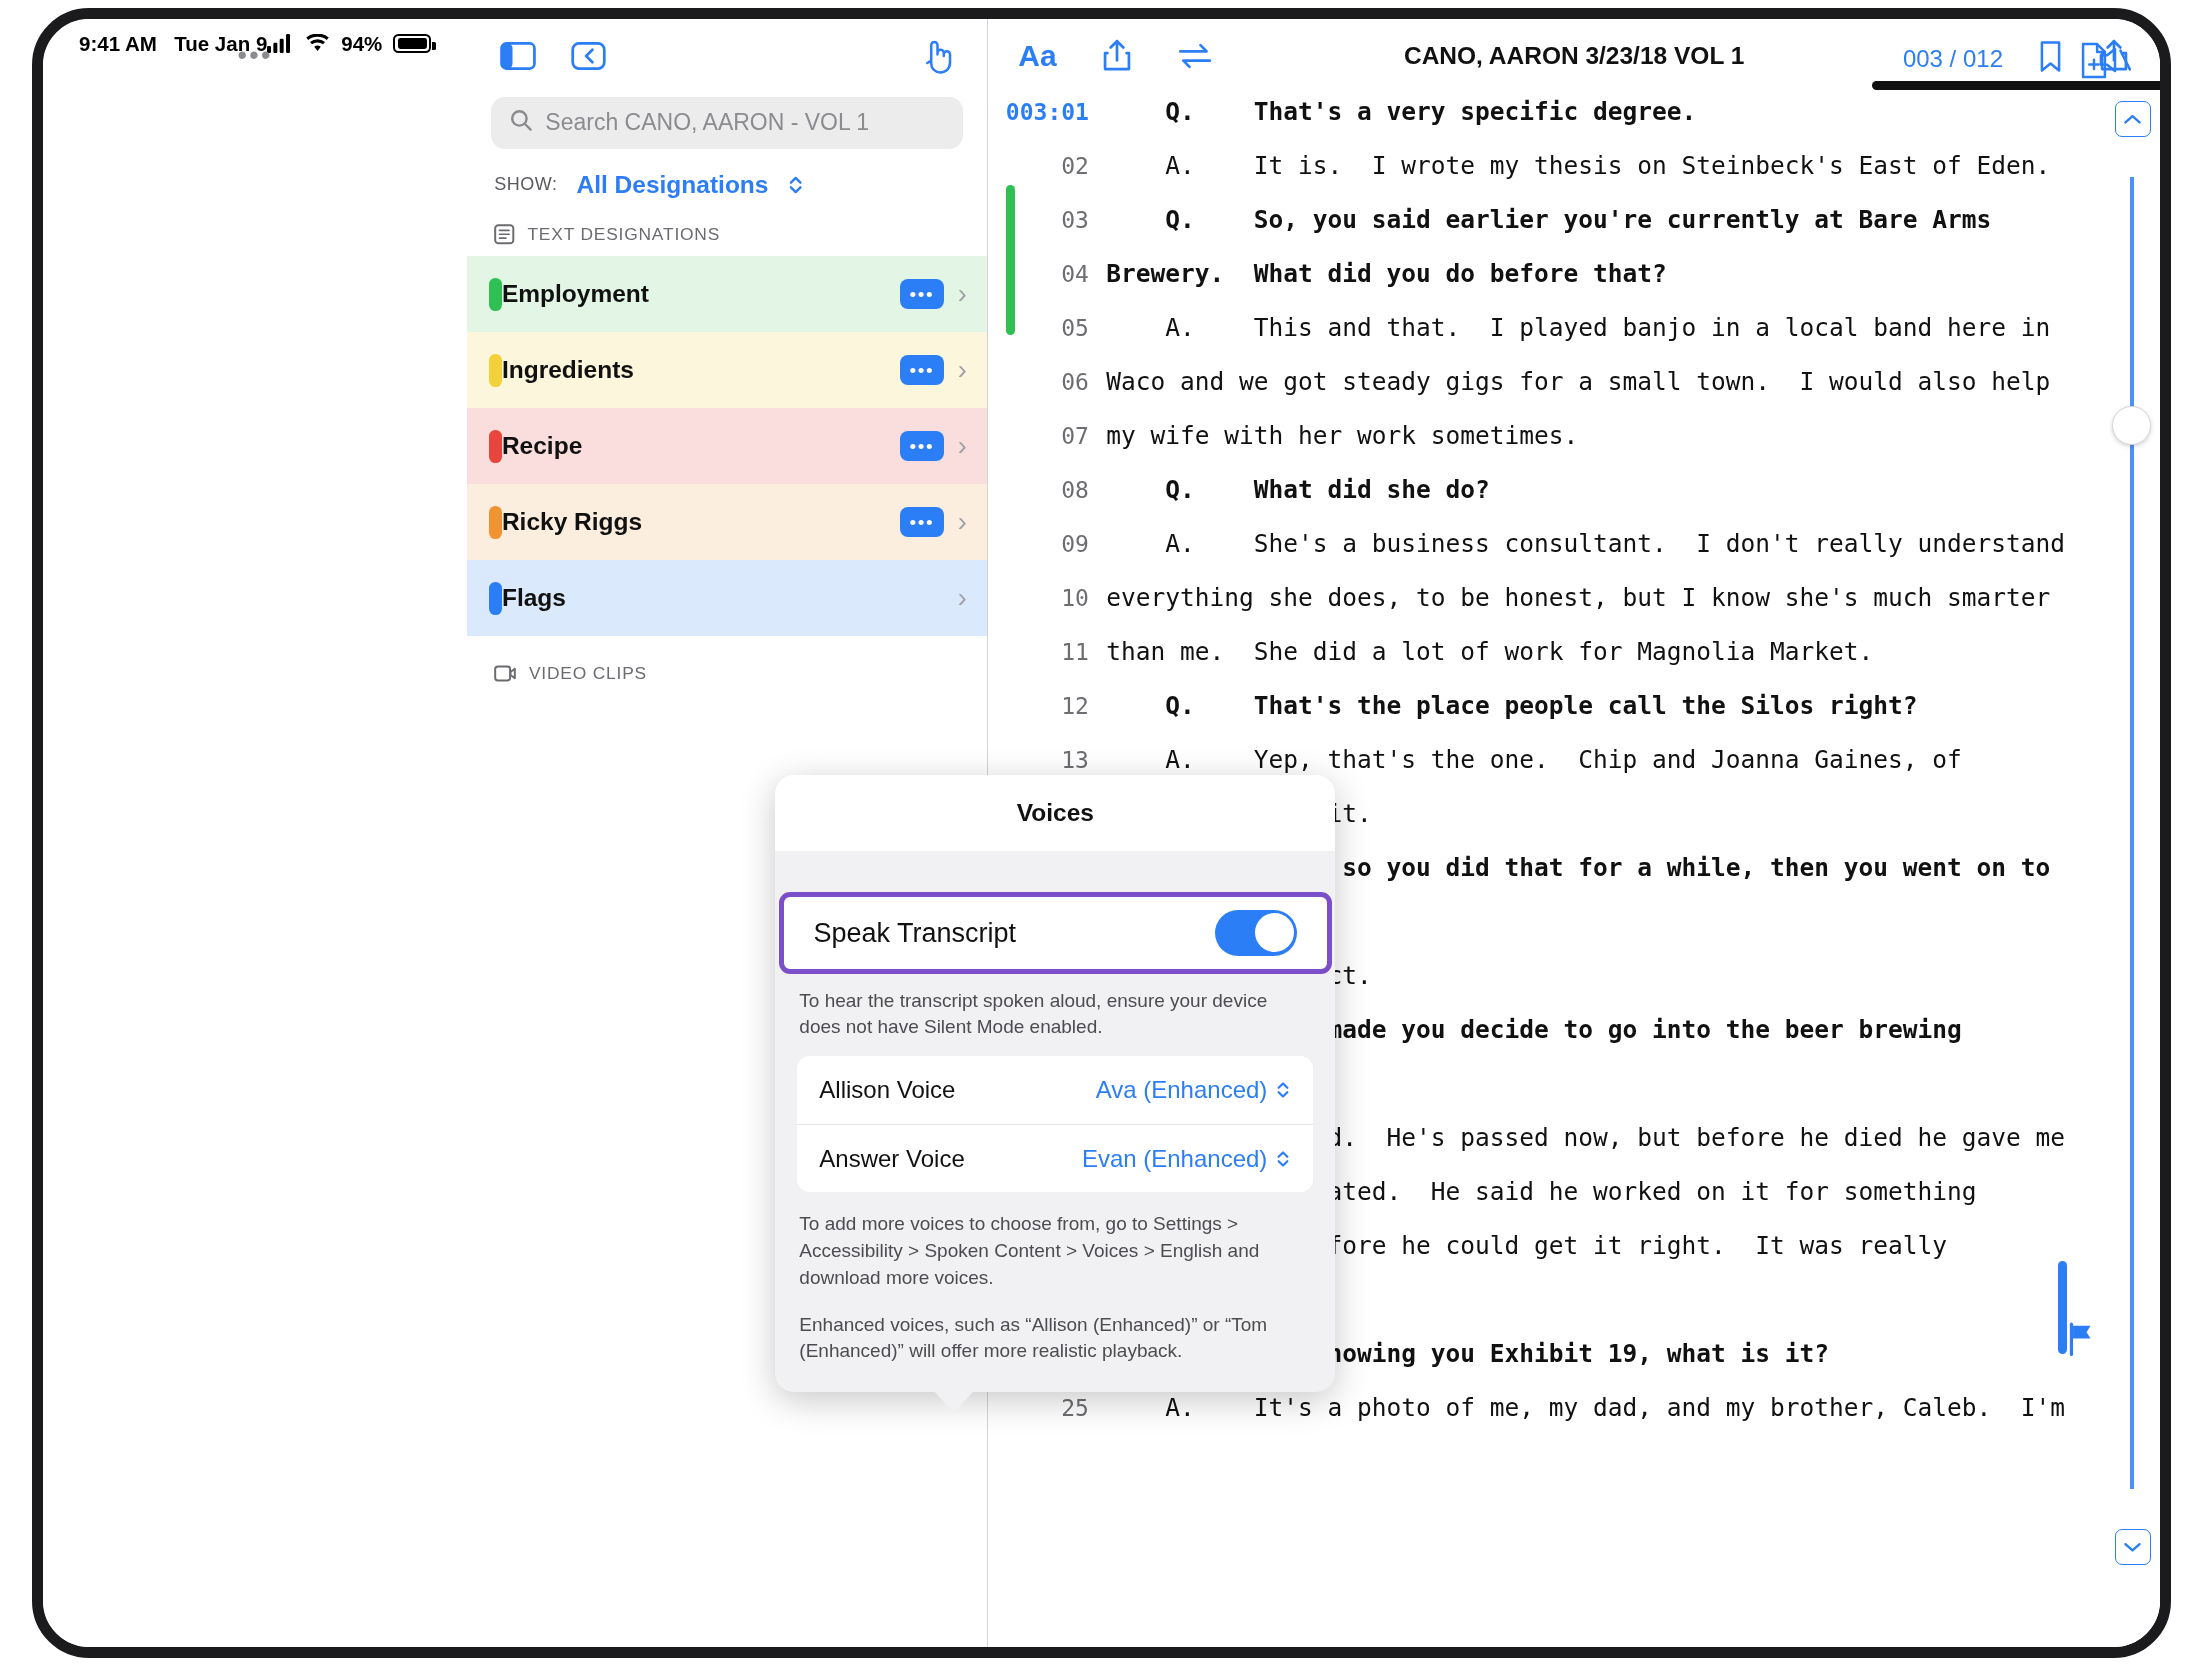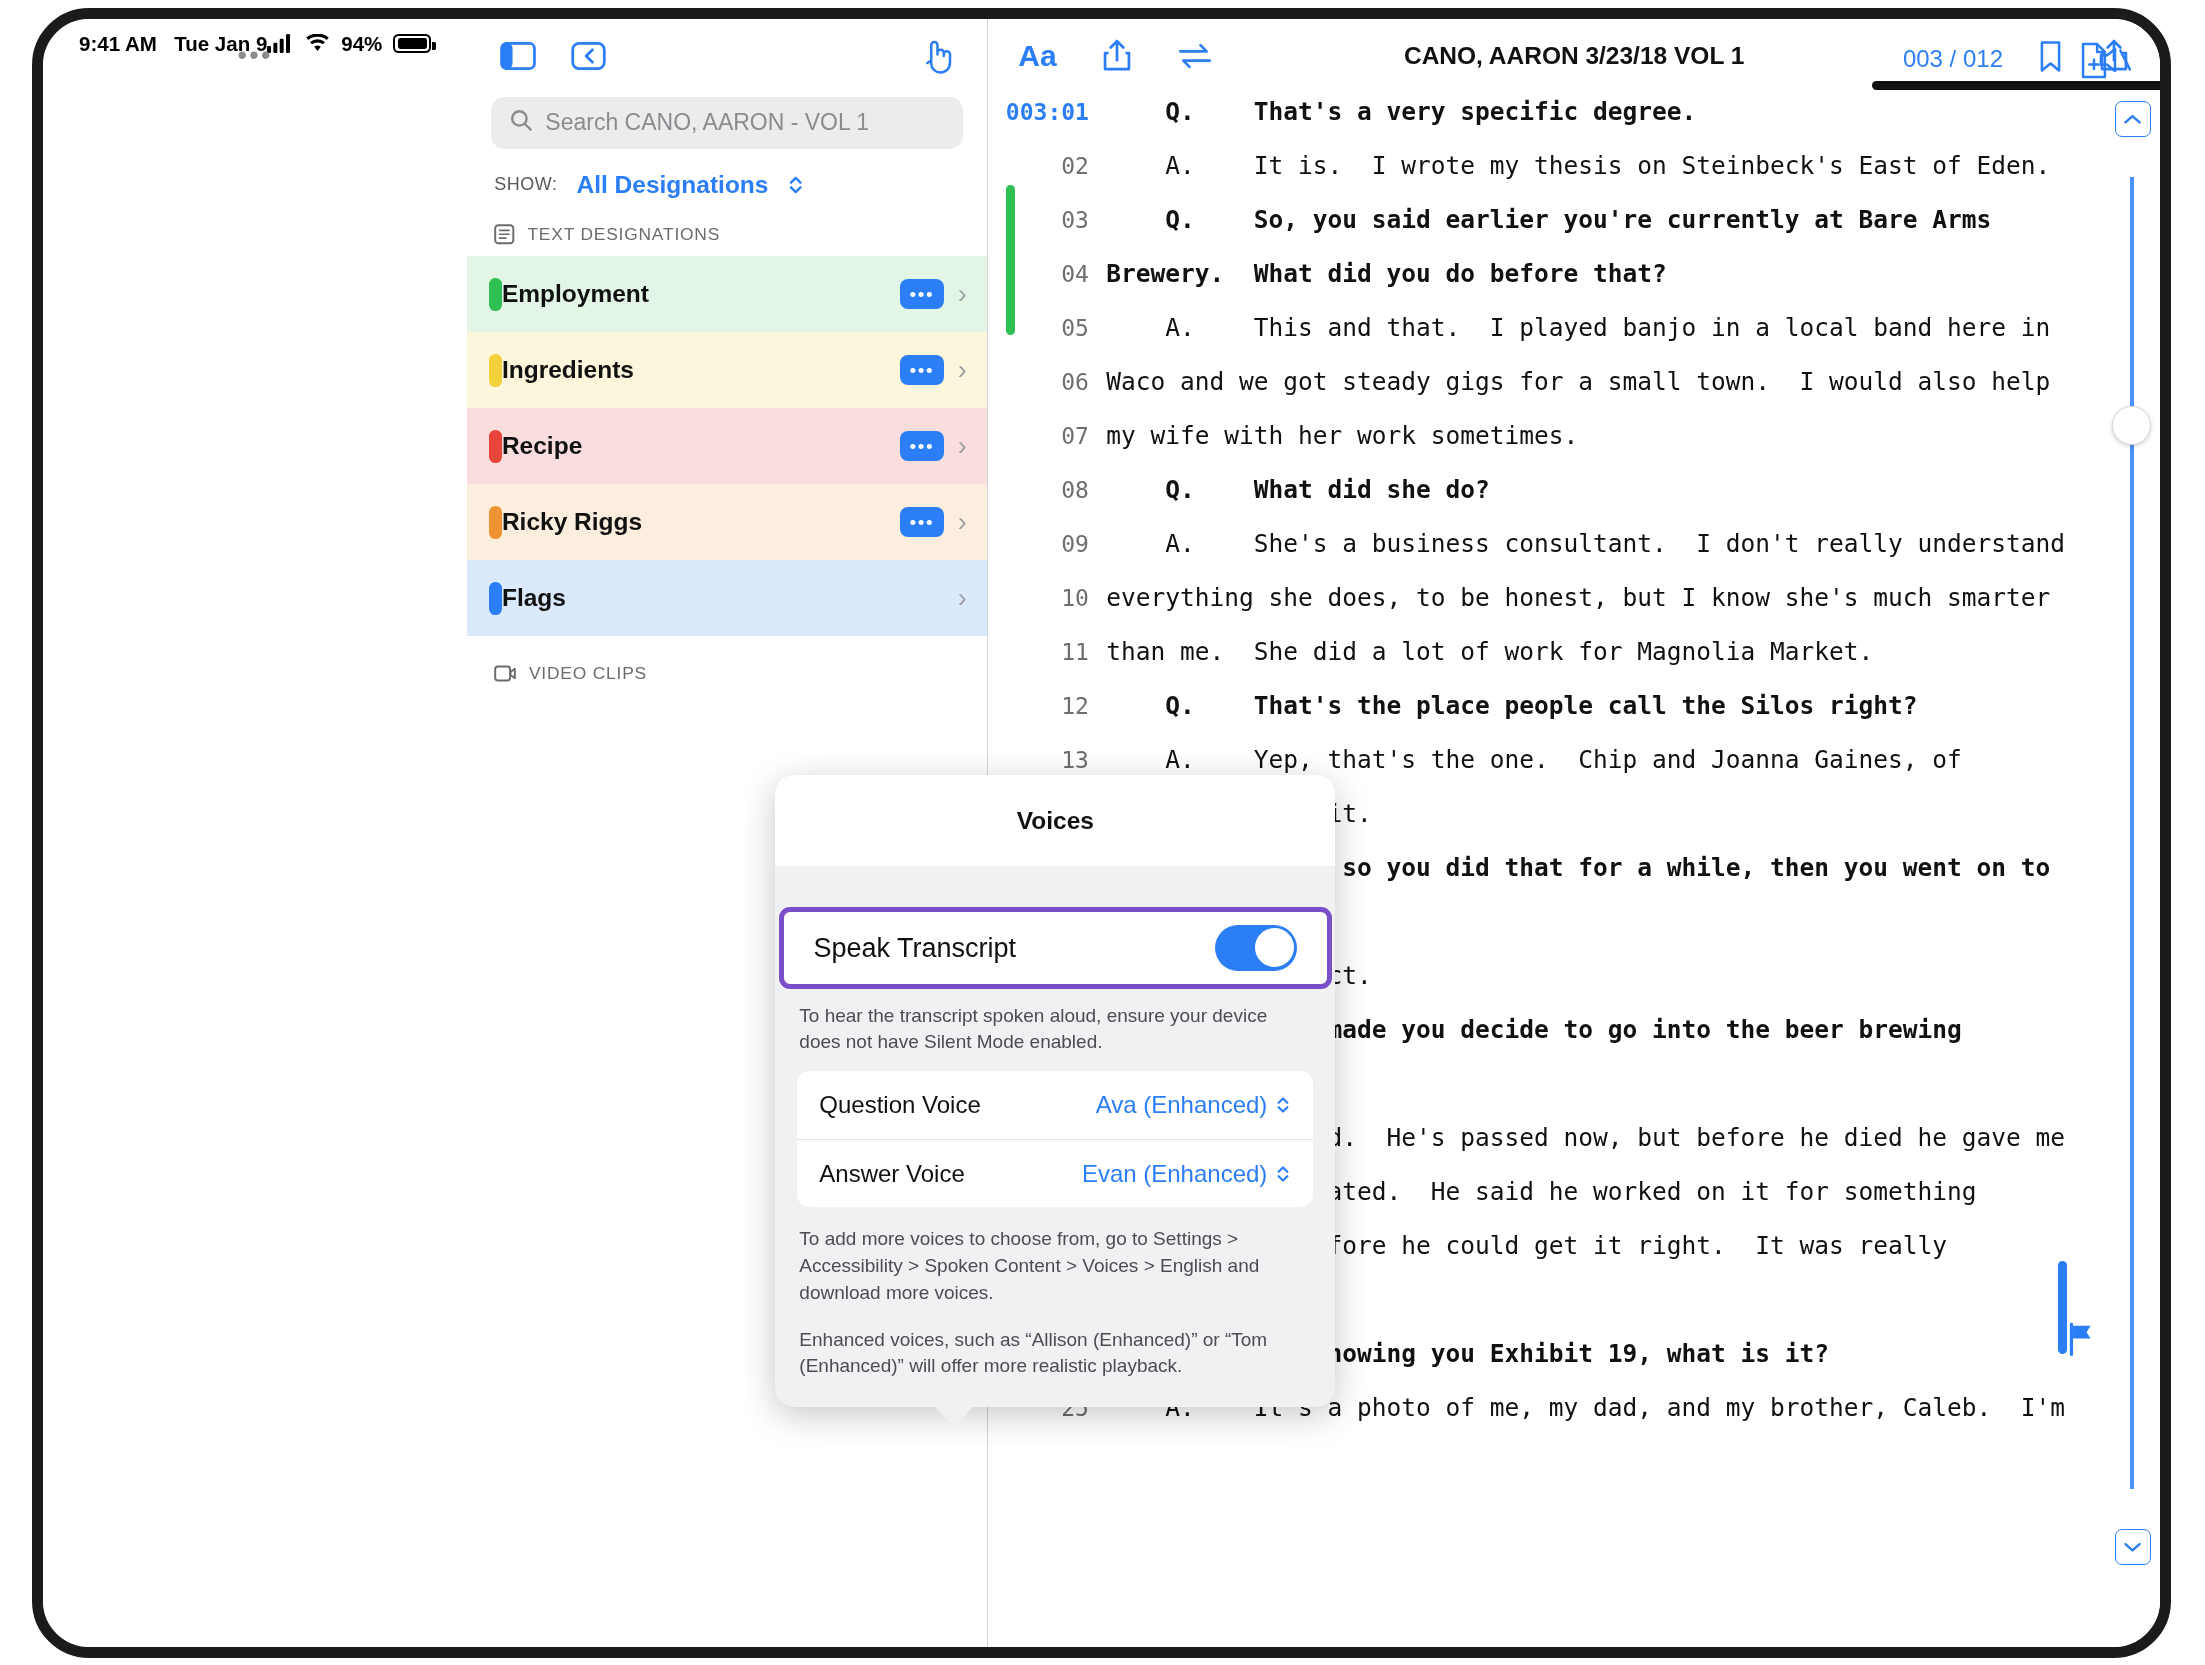--- a/index.html
+++ b/index.html
@@ -168,21 +168,21 @@
   }
 
   
   .popover {
     position: absolute; left: 308px; top: 756px; width: 560px;
     background: #f1f1f3; border-radius: 19px;
     box-shadow: 0 8px 35px rgba(0,0,0,.22);
     overflow: visible; z-index: 40;
   }
   .pop-head {
-    height: 91px; background: #fff; border-radius: 19px 19px 0 0;
+    height: 76px; background: #fff; border-radius: 19px 19px 0 0;
     display: flex; align-items: center; justify-content: center;
     font-size: 24.5px; font-weight: 700; color: #111;
   }
   .pop-gap { height: 41px; }
   .speak-row {
     margin: 0 3.2px; height: 82px; background: #fff;
     display: flex; align-items: center; padding: 0 30px;
     border: 5.5px solid #7b4fc9; border-radius: 11px;
   }
   .speak-label { font-size: 27px; color: #111; flex: 1 1 auto; }
@@ -499,21 +499,21 @@
       <div class="pop-gap"></div>
       <div class="speak-row">
         <span class="speak-label">Speak Transcript</span>
         <span class="toggle">
               <i></i>
             </span>
       </div>
       <div class="pop-note">To hear the transcript spoken aloud, ensure your device does not have Silent Mode enabled.</div>
       <div class="rowgroup">
         <div class="vrow">
-          <span>Question Voice</span>
+          <span>Allison Voice</span>
           <span class="vval">
             <span>Ava (Enhanced)</span>
             <svg width="16" height="22" viewBox="0 0 22 30">
                   <path d="M5 12l6-6 6 6M5 18l6 6 6-6" fill="none" stroke="#2b7ef5" stroke-width="3" stroke-linecap="round" stroke-linejoin="round"></path>
                 </svg>
           </span>
         </div>
         <div class="vrow">
           <span>Answer Voice</span>
           <span class="vval">

